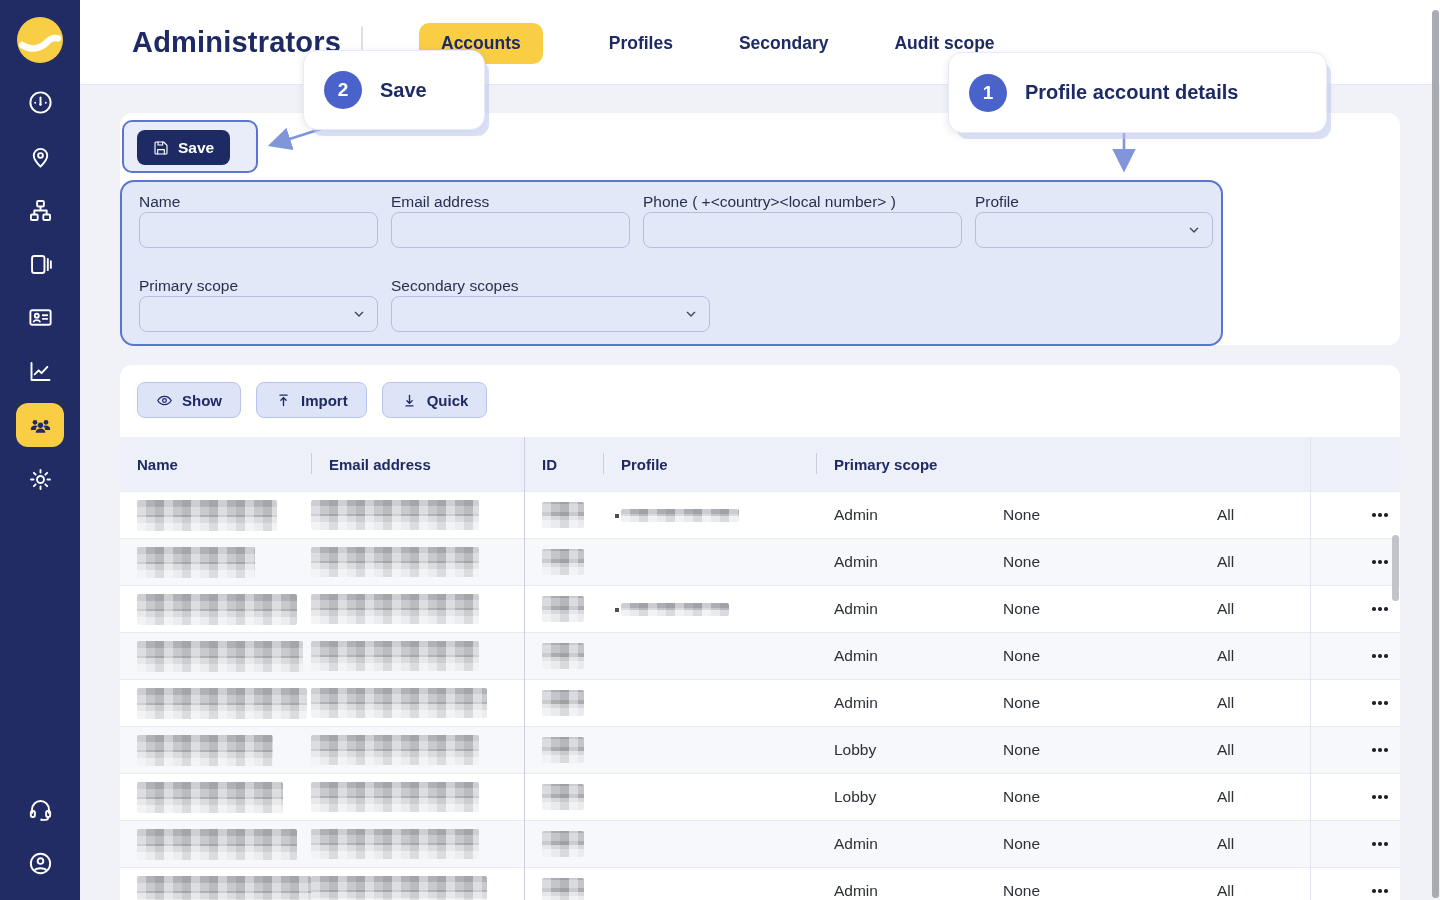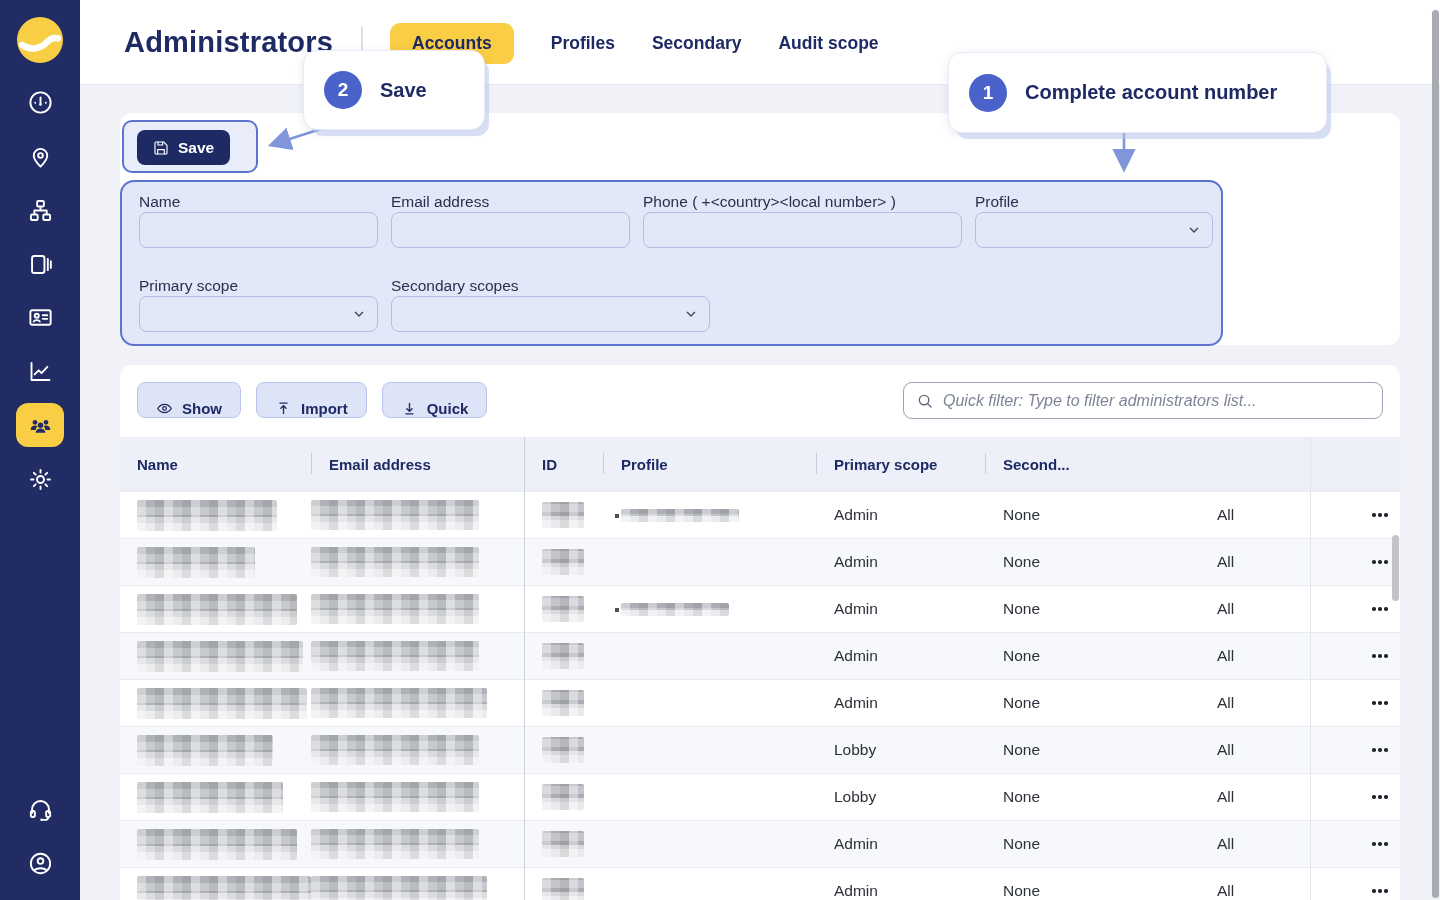--- a/index.html
+++ b/index.html
@@ -10,24 +10,24 @@
   
   .sidebar { position:absolute; left:0; top:0; width:80px; height:900px; background:#212b64; z-index:20; }
   .logo { position:absolute; left:17px; top:17px; width:46px; height:46px; }
   .nav-item { position:absolute; left:0; width:80px; display:flex; justify-content:center; align-items:center; color:#ffffff; cursor:pointer; }
   .nav-item svg { width:27px; height:27px; }
   .nav-item.active-box { left:16px; width:48px; height:44px; background:#f9ce45; border-radius:12px; color:#212b64; }
   .nav-item.active-box svg { width:28px; height:28px; }
 
   
   .header { position:absolute; left:80px; top:0; right:0; height:85px; background:#ffffff; border-bottom:1px solid #e6e8f1; z-index:10; }
-  .page-title { position:absolute; left:44px; top:26px; font-size:29px; font-weight:700; color:#1e2a64; letter-spacing:.2px; }
+  .page-title { position:absolute; left:52px; top:26px; font-size:29px; font-weight:700; color:#1e2a64; letter-spacing:.2px; }
   .title-divider { position:absolute; left:281px; top:26px; width:2px; height:34px; background:#dcdfec; border-radius:2px; }
   .tabs { position:absolute; left:310px; top:22px; display:flex; align-items:center; gap:37px; height:42px; }
-  .tab { font-size:17.5px; font-weight:700; color:#1e2a64; cursor:pointer; white-space:nowrap; }
+  .tab { font-size:17.5px; font-weight:700; color:#1e2a64; cursor:pointer; white-space:nowrap;margin-left:29px; }
   .tab.active { background:#f9ce45; border-radius:10px; padding:10px 22px; }
 
   
   .form-card { position:absolute; left:120px; top:113px; width:1280px; height:232px; background:#ffffff; border-radius:12px; z-index:5; }
   .table-card { position:absolute; left:120px; top:365px; width:1280px; height:535px; background:#ffffff; border-radius:12px 12px 0 0; z-index:5; overflow:hidden; }
 
   
   .save-outline { position:absolute; left:2px; top:7px; width:136px; height:53px; border:2px solid #5b74d0; border-radius:10px; background:#e9edfa; }
   .save-btn { position:absolute; left:13px; top:8px; height:35px; padding:0 16px; display:inline-flex; align-items:center; gap:9px; background:#1e2a64; color:#ffffff; border:none; border-radius:8px; font-size:15.5px; font-weight:600; font-family:inherit; cursor:pointer; }
   .save-btn svg { width:16px; height:16px; }
@@ -43,21 +43,21 @@
   
   .callout { position:absolute; background:#ffffff; border:1px solid #e7eaf7; border-radius:14px; display:flex; align-items:center; padding-left:20px; gap:18px; box-shadow:6px 8px 0 -2px rgba(190,200,236,.55), 0 2px 8px rgba(30,42,100,.10); z-index:40; }
   .callout-num { width:38px; height:38px; border-radius:50%; background:#4a63ca; color:#ffffff; font-size:19px; font-weight:700; display:flex; align-items:center; justify-content:center; flex:0 0 auto; }
   .callout-label { font-size:20px; font-weight:700; color:#1e2a64; white-space:nowrap; }
   .callout2 { left:303px; top:50px; width:182px; height:80px; }
   .callout1 { left:948px; top:52px; width:379px; height:81px; }
   .arrows { position:absolute; inset:0; z-index:30; pointer-events:none; }
 
   
   .toolbar { position:absolute; left:17px; top:17px; display:flex; gap:15px; }
-  .tbtn { display:inline-flex; align-items:flex-end; gap:9px; height:36px; padding:0 18px; background:#dde4f8; border:1px solid #b9c4ec; border-radius:8px; color:#1e2a64; font-size:15px; font-weight:700; font-family:inherit; cursor:pointer; }
+  .tbtn { display:inline-flex; align-items:center; gap:9px; height:36px; padding:0 18px; background:#dde4f8; border:1px solid #b9c4ec; border-radius:8px; color:#1e2a64; font-size:15px; font-weight:700; font-family:inherit; cursor:pointer; }
   .tbtn svg { width:17px; height:17px; }
   .quick-filter { position:absolute; right:17px; top:17px; width:480px; height:37px; border:1.5px solid #99a1b4; border-radius:9px; background:#ffffff; display:flex; align-items:center; padding:0 12px; gap:9px; }
   .quick-filter svg { width:18px; height:18px; color:#5a6374; flex:0 0 auto; }
   .quick-filter input { flex:1; border:none; outline:none; background:transparent; font-family:inherit; font-size:16px; color:#333; }
   .quick-filter input::placeholder { font-style:italic; color:#7d8597; }
 
   
   .thead, .tr { display:grid; grid-template-columns:191px 213px 79px 213px 169px 214px 111px 1fr; }
   .thead { position:absolute; left:0; right:0; top:72px; height:54px; background:#edf0f8; }
   .th { position:relative; display:flex; align-items:center; padding-left:18px; font-size:15px; font-weight:700; color:#1e2a64; white-space:nowrap; overflow:hidden; }
@@ -296,37 +296,27 @@
             <svg viewBox="0 0 24 24" fill="none" stroke="currentColor" stroke-width="1.9" stroke-linecap="round" stroke-linejoin="round">
               <path d="M7 19.5h10"></path>
               <path d="M12 5v11"></path>
               <path d="M8.3 12.3L12 16l3.7-3.7"></path>
             </svg>
           </span>
         <span>Quick</span>
       </button>
     </div>
 
-    <div class="quick-filter">
-      <span style="display:inline-flex;">
-          <svg viewBox="0 0 24 24" fill="none" stroke="currentColor" stroke-width="1.8" stroke-linecap="round">
-            <circle cx="10.8" cy="10.8" r="6.3"></circle>
-            <path d="M15.5 15.5L20 20"></path>
-          </svg>
-        </span>
-      <input type="text" placeholder="Quick filter: Type to filter administrators list..." style="">
-    </div>
 
     <div class="thead" id="thead">
         <div class="th pad17 notick">Name</div>
         <div class="th">Email address</div>
         <div class="th notick">ID</div>
         <div class="th">Profile</div>
         <div class="th">Primary scope</div>
-        <div class="th">Second...</div>
         <div class="th notick"></div>
       </div>
     <div class="tbody" id="tbody">
   <div class="tr">
     <div class="td c0">
             <span class="blob blob-name" style="width: 140px;"></span>
           </div>
     <div class="td c1">
             <span class="blob blob-email" style="width: 168px;"></span>
           </div>
@@ -549,17 +539,17 @@
     <path d="M402 103 L274 144" stroke="#8095da" stroke-width="2.6" fill="none" marker-end="url(#ah)"></path>
     <path d="M1124 133 L1124 166" stroke="#8095da" stroke-width="2.6" fill="none" marker-end="url(#ah)"></path>
   </svg>
 
   <div class="callout callout2">
     <div class="callout-num">2</div>
     <div class="callout-label">Save</div>
   </div>
   <div class="callout callout1">
     <div class="callout-num">1</div>
-    <div class="callout-label">Complete account number</div>
+    <div class="callout-label">Profile account details</div>
   </div>
 
   <div class="page-scroll"></div>
 </div>
 
 </body></html>

